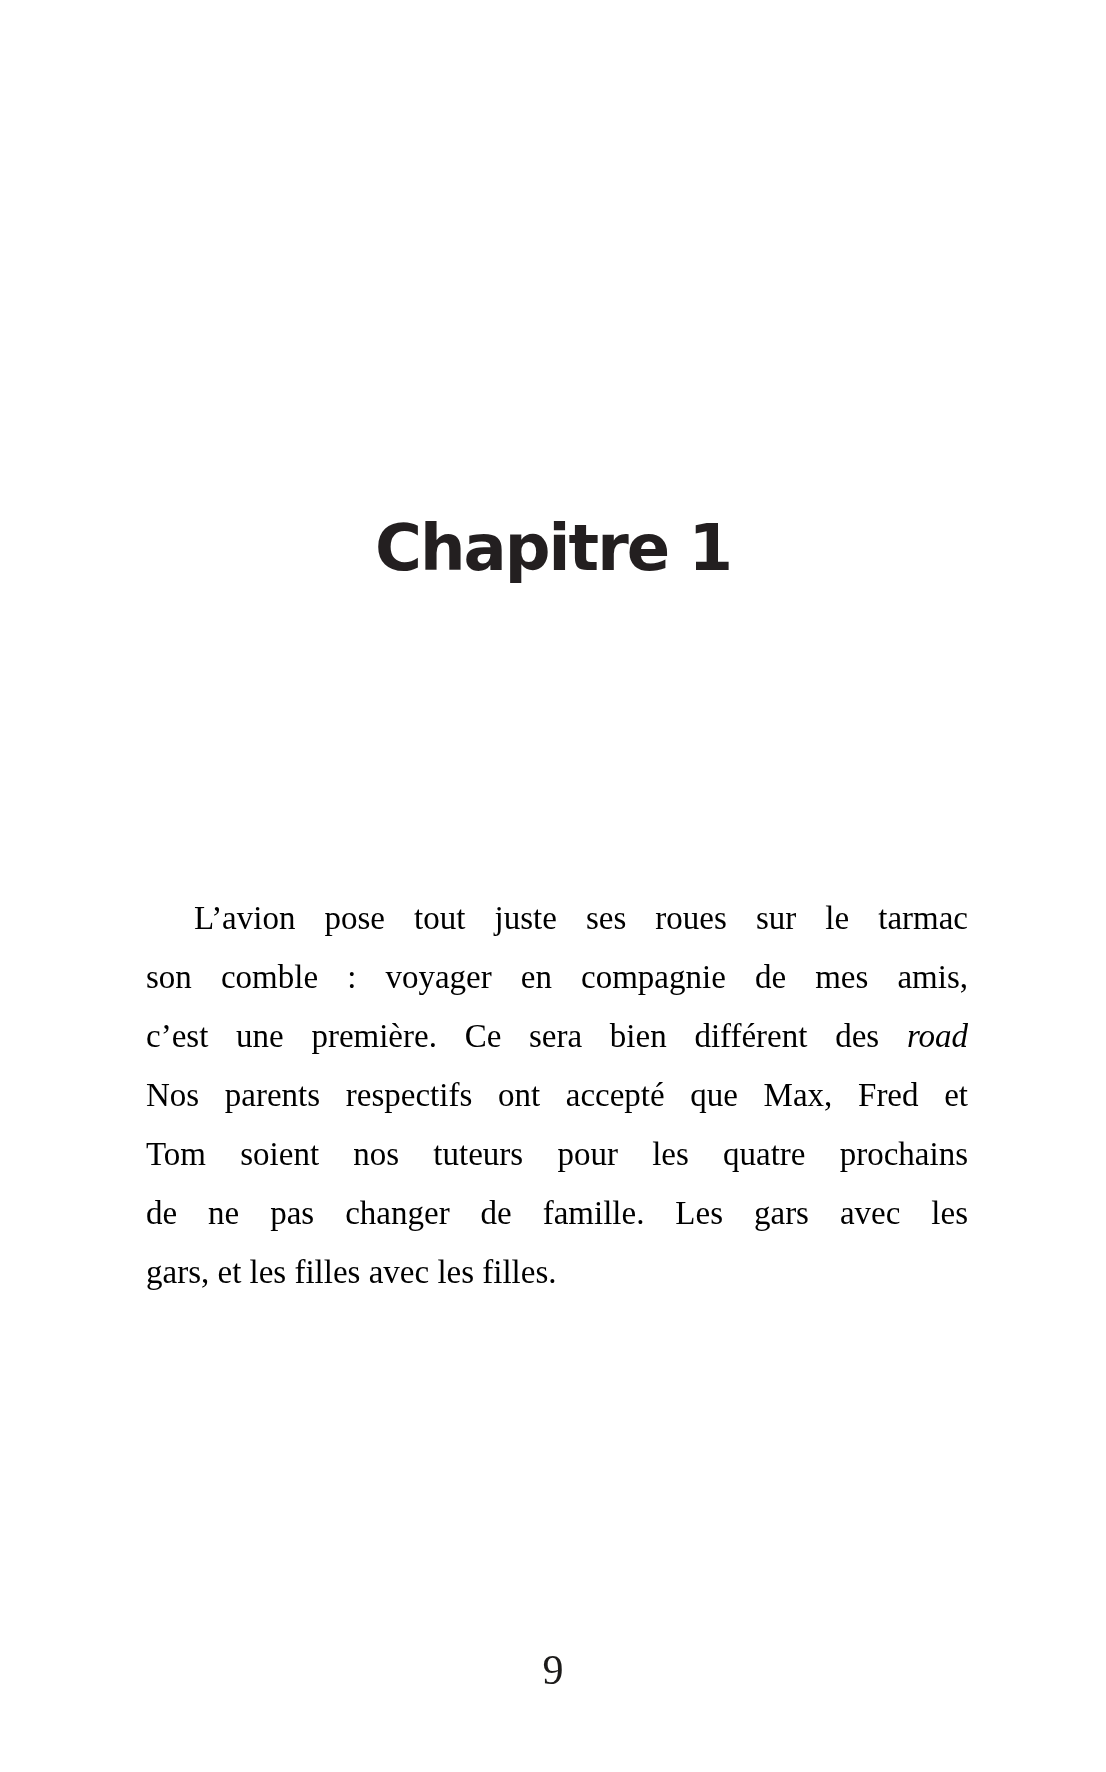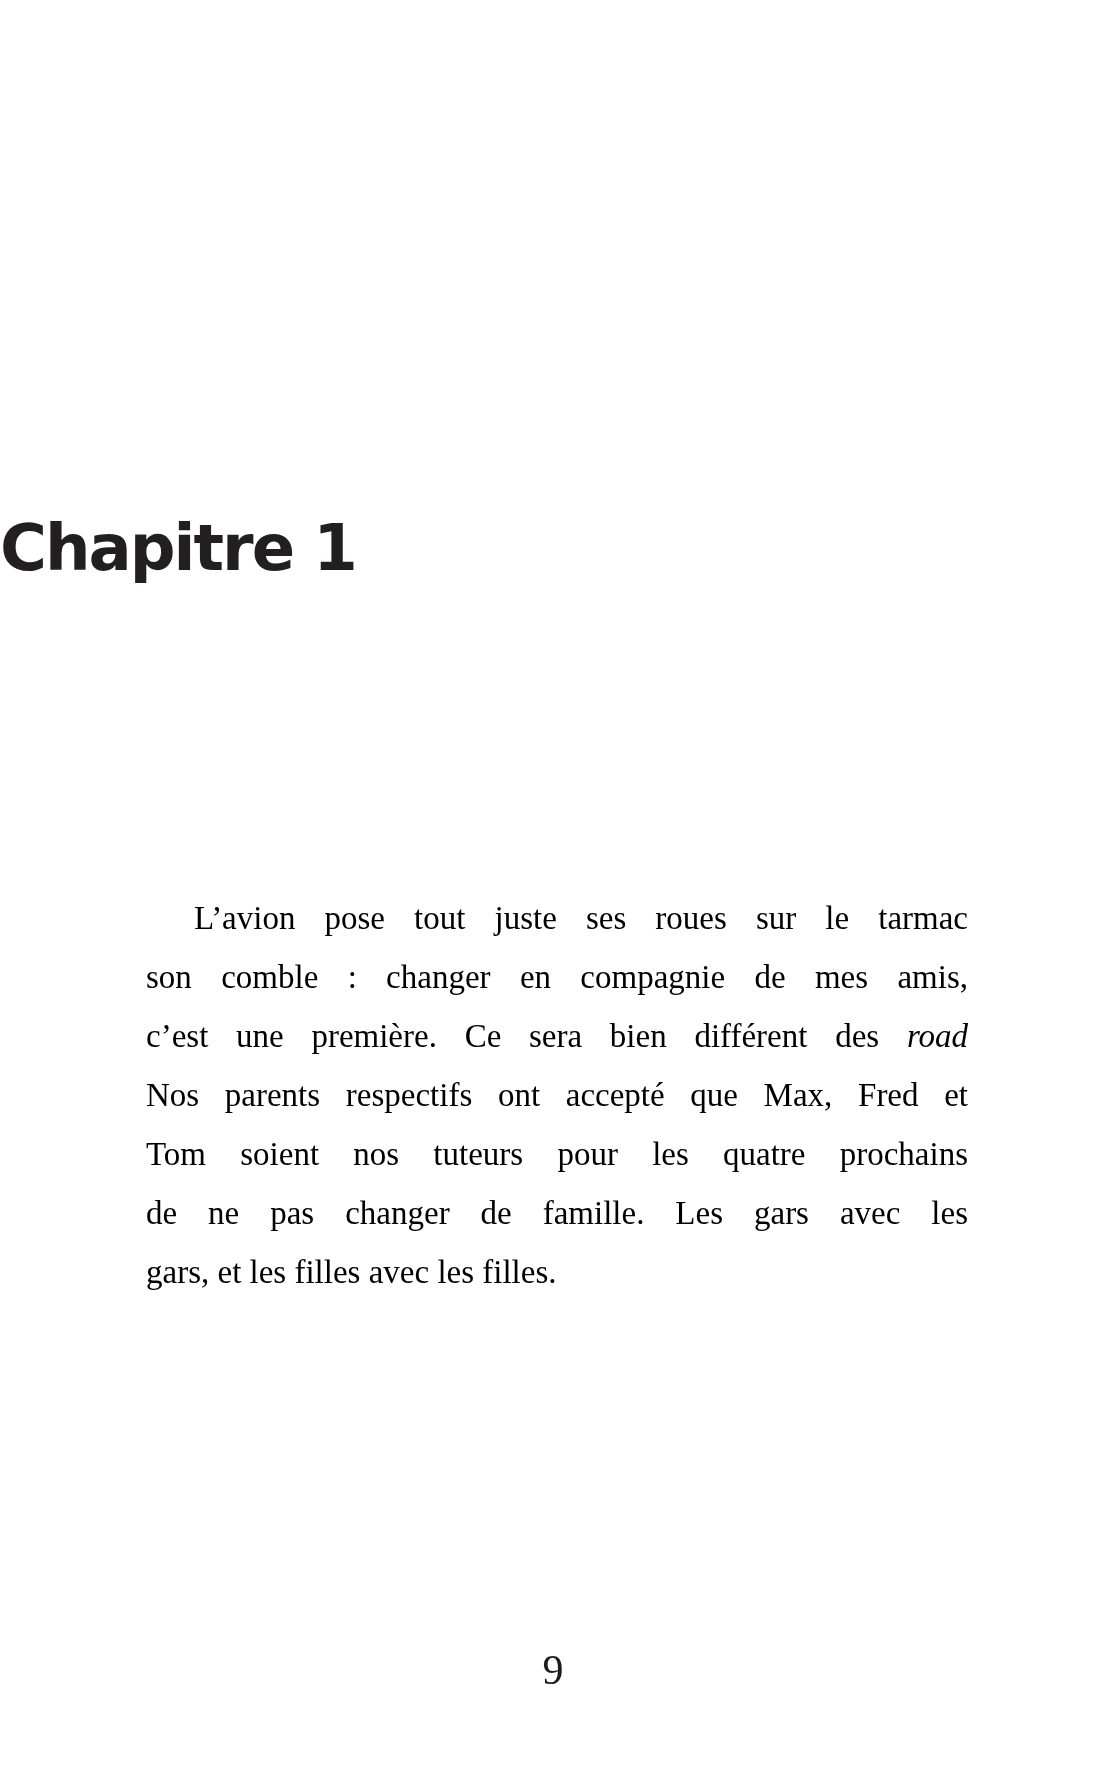--- a/index.html
+++ b/index.html
@@ -15,21 +15,21 @@
     overflow: hidden;
     font-family: "Liberation Serif", serif;
     color: #1c1b1a;
   }
   .chapter-title {
     position: absolute;
     top: 506px;
     left: 0;
     width: 100%;
     margin: 0;
-    text-align: left;
+    text-align: center;
     font-family: "DejaVu Sans", sans-serif;
     font-weight: bold;
     font-size: 64px;
     line-height: 84px;
     letter-spacing: -2px;
     color: #231f20;
   }
   .paragraph {
     position: absolute;
     top: 889px;
@@ -65,21 +65,21 @@
   }
 </style>
 </head>
 <body>
 
 <div class="page">
   <h1 class="chapter-title">Chapitre 1</h1>
 
   <div class="paragraph" id="paragraph">
       <div class="line first"><span>L’avion pose tout juste ses roues sur le tarmac</span></div>
-      <div class="line"><span>son comble : changer en compagnie de mes amis,</span></div>
+      <div class="line"><span>son comble : voyager en compagnie de mes amis,</span></div>
       <div class="line"><span>c’est une première. Ce sera bien différent des </span><em>road</em></div>
       <div class="line"><span>Nos parents respectifs ont accepté que Max, Fred et</span></div>
       <div class="line"><span>Tom soient nos tuteurs pour les quatre prochains</span></div>
       <div class="line"><span>de ne pas changer de famille. Les gars avec les</span></div>
       <div class="line last"><span>gars, et les filles avec les filles.</span></div>
     </div>
 
   <div class="page-number">9</div>
 </div>
 

